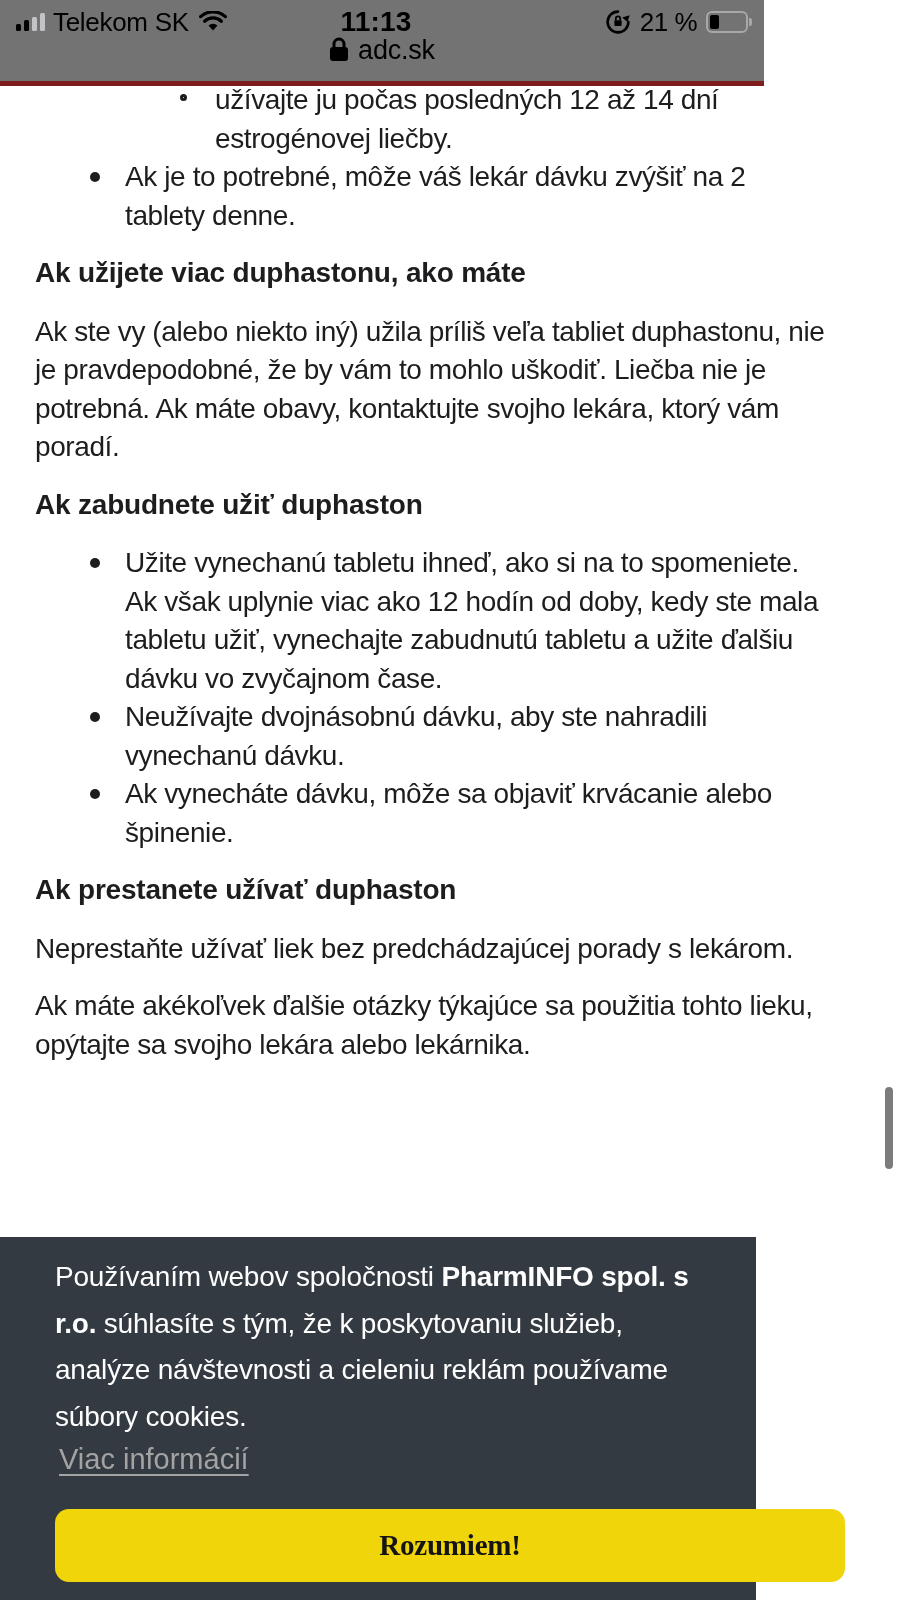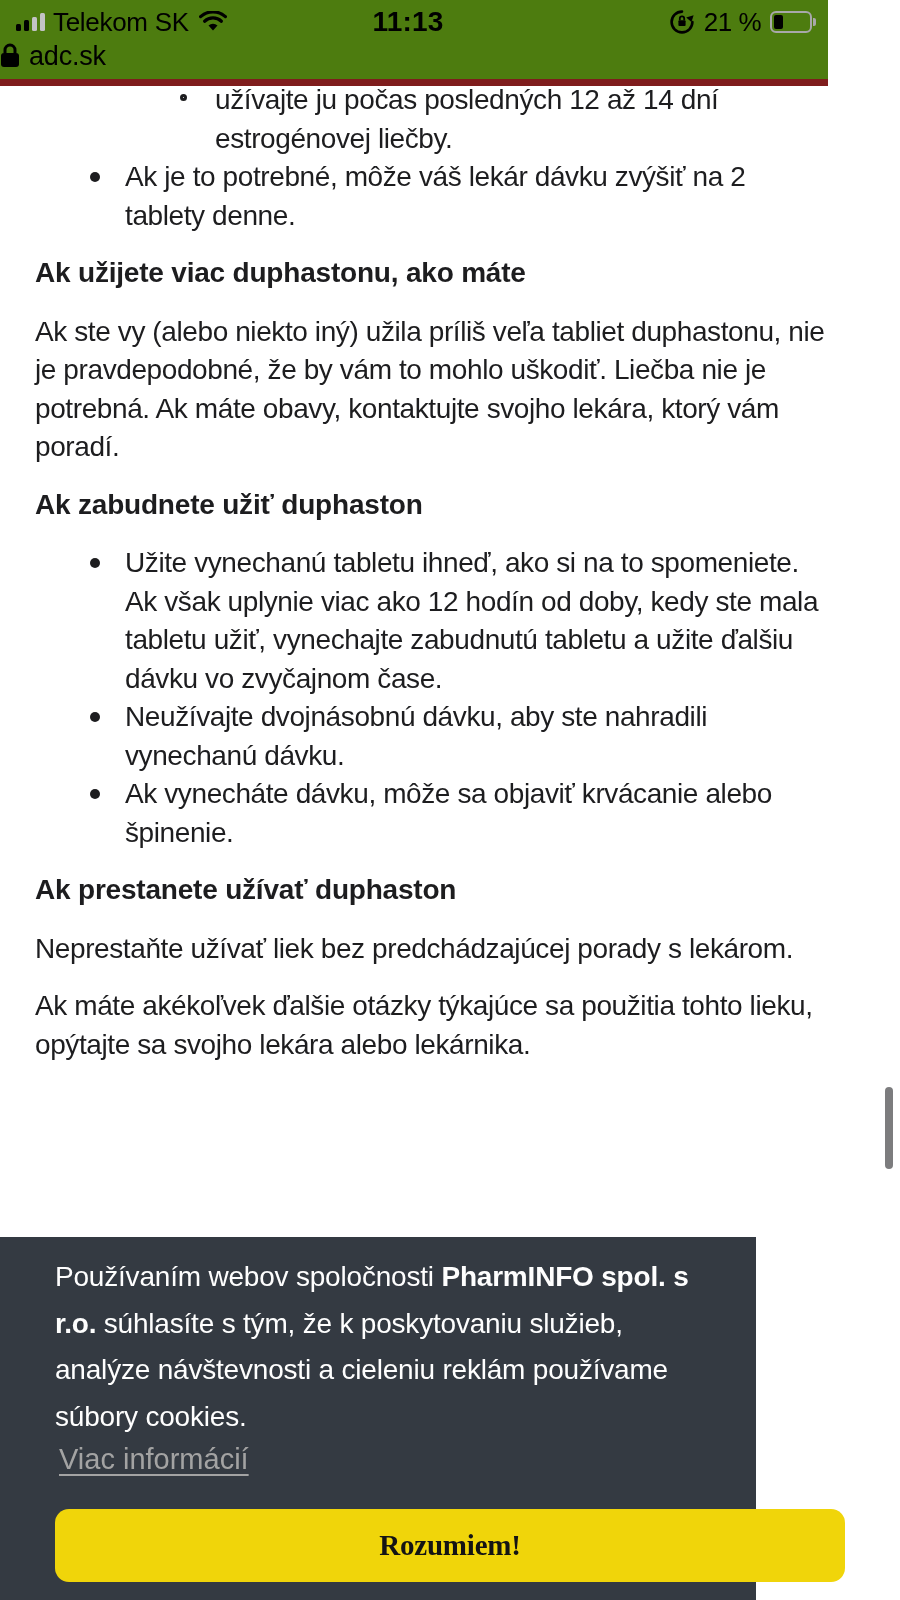--- a/index.html
+++ b/index.html
@@ -9,23 +9,23 @@
     background: #ffffff;
     position: relative;
     overflow: hidden;
     color: #1d1d1f;
   }
 
   
   .browser-chrome {
     position: absolute;
     top: 0; left: 0;
-    width: 828px; height: 86px;
-    background: #4d7c0f;
-    border-bottom: 7px solid #7f1d1d;
+    width: 764px; height: 86px;
+    background: #737373;
+    border-bottom: 5px solid #7f1d1d;
     z-index: 5;
   }
   .status-row {
     position: absolute;
     top: 6px; left: 0;
     width: 100%; height: 32px;
     display: flex;
     align-items: center;
     padding: 0 16px;
   }
@@ -59,23 +59,23 @@
     width: 9px; height: 14px;
     background: #000; border-radius: 2px;
   }
   .battery .tip {
     position: absolute; right: -6px; top: 5px;
     width: 3px; height: 8px;
     background: #a8a8aa; border-radius: 0 2px 2px 0;
   }
   .url-row {
     position: absolute;
-    top: 36px; left: 0;
+    top: 30px; left: 0;
     width: 100%; height: 40px;
-    display: flex; align-items: center; gap: 9px;
+    display: flex; align-items: center; justify-content: center; gap: 9px;
   }
   .url-text { font-size: 27px; color: #000; letter-spacing: -0.2px; }
 
   
   .page-content {
     position: absolute;
     top: 87px; left: 0;
     width: 900px; height: 1150px;
     background: #fff;
     overflow: hidden;

